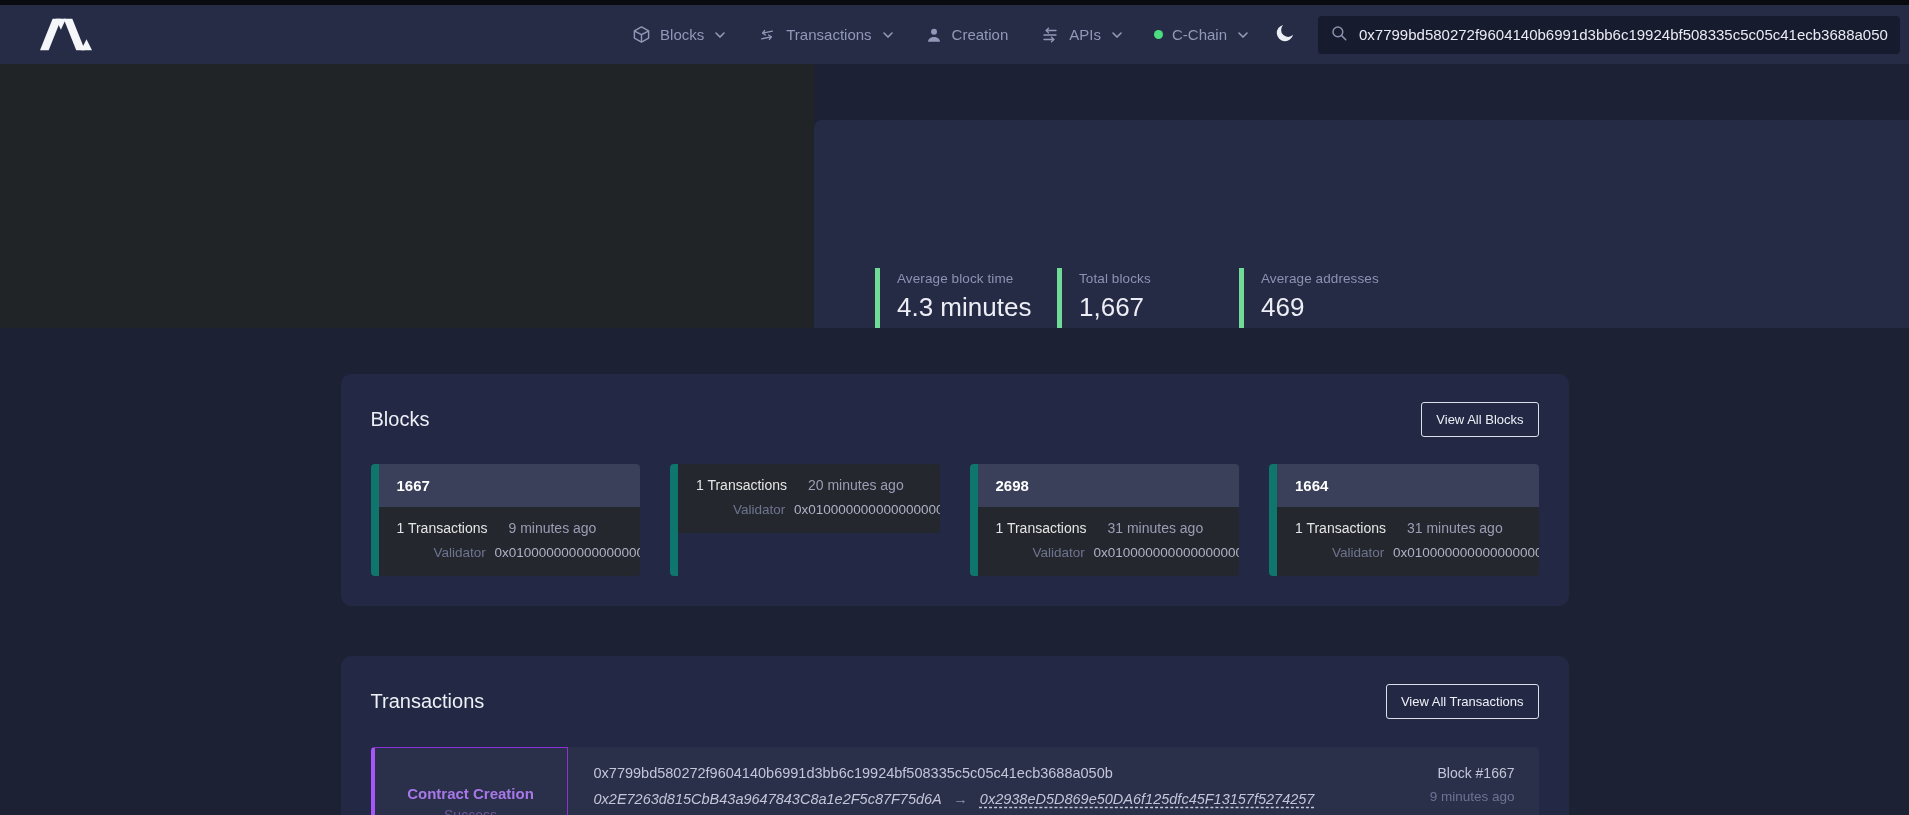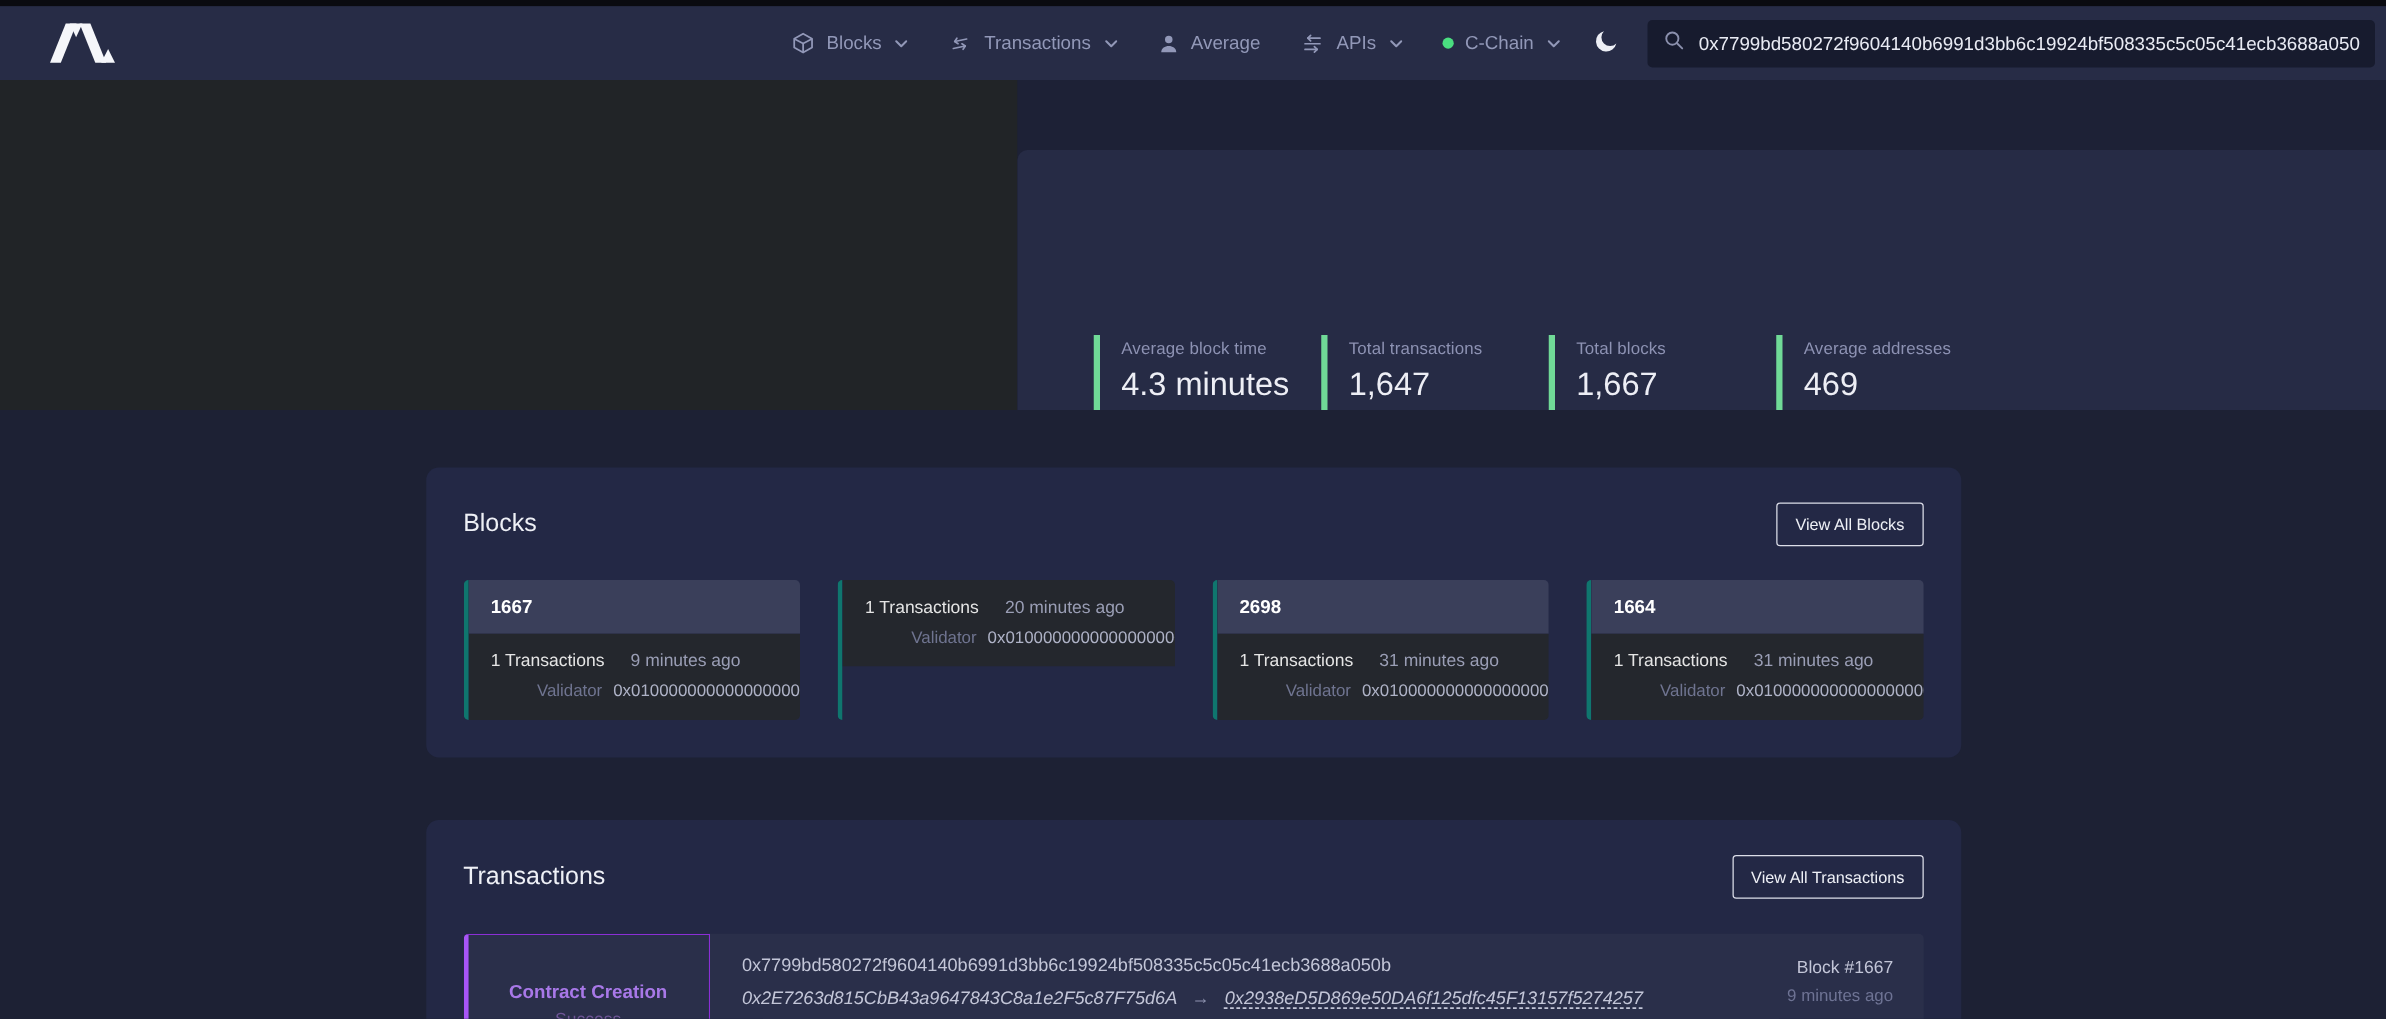--- a/index.html
+++ b/index.html
@@ -33,21 +33,21 @@
 
   
   .main { width:1228px; margin:46px auto 0; }
   .section-card { background:#232845; border-radius:10px; padding:28px 30px 30px; }
   .section-head { display:flex; justify-content:space-between; align-items:center; }
   .section-title { font-size:20px; color:#eef0f6; font-weight:400; }
   .view-all-btn { border:1px solid #dcdee9; color:#eef0f6; font-size:13px; padding:9px 14px; border-radius:3px; background:transparent; cursor:pointer; font-family:"Liberation Sans", sans-serif; }
 
   
   .block-cards { display:flex; gap:30px; margin-top:27px; }
-  .block-card { flex:1; border-left:4px solid #0f766e; border-radius:4px; overflow:hidden; cursor:pointer; }
+  .block-card { flex:1; border-left:8px solid #0f766e; border-radius:4px; overflow:hidden; cursor:pointer; }
   .block-card-head { background:#3a3f5a; padding:13px 18px; color:#ffffff; font-weight:bold; font-size:15px; }
   .block-card-body { background:#24272d; padding:13px 18px 16px; font-size:14px; }
   .tx-count { color:#e5e5e5; }
   .block-time-ago { color:#9a9eb5; margin-left:17px; }
   .validator-line { margin-top:9px; font-size:13.5px; white-space:nowrap; }
   .validator-label { color:#6f7490;margin-left:37px; }
   .validator-addr { color:#aeb2c6; margin-left:5px; }
 
   
   .transactions-section { margin-top:50px; padding-bottom:60px; }
@@ -114,21 +114,21 @@
       </span>
     </div>
 
     <div class="nav-item">
       <span>
         <svg width="18" height="18" viewBox="0 0 24 24" fill="currentColor">
           <circle cx="12" cy="7.5" r="4"></circle>
             <path d="M4 21c0-4.2 4-6.5 8-6.5s8 2.3 8 6.5z"></path>
         </svg>
       </span>
-      <span>Average</span>
+      <span>Creation</span>
     </div>
 
     <div class="nav-item">
       <span>
         <svg width="20" height="18" viewBox="0 0 24 24" fill="none" stroke="currentColor" stroke-width="1.8" stroke-linecap="round" stroke-linejoin="round">
           <path d="M7 6h13"></path>
             <path d="M10 3 7 6l3 3"></path>
             <path d="M4 12h16"></path>
             <path d="M4 18h13"></path>
             <path d="M14 15l3 3-3 3"></path>
@@ -174,24 +174,20 @@
 
 <section class="hero">
   <div class="hero-left"></div>
   <div class="hero-right">
     <div class="stats-panel">
       <div class="stat">
         <div class="stat-label">Average block time</div>
         <div class="stat-value">4.3 minutes</div>
       </div>
       <div class="stat">
-        <div class="stat-label">Total transactions</div>
-        <div class="stat-value">1,647</div>
-      </div>
-      <div class="stat">
         <div class="stat-label">Total blocks</div>
         <div class="stat-value">1,667</div>
       </div>
       <div class="stat">
         <div class="stat-label">Average addresses</div>
         <div class="stat-value">469</div>
       </div>
     </div>
   </div>
 </section>

